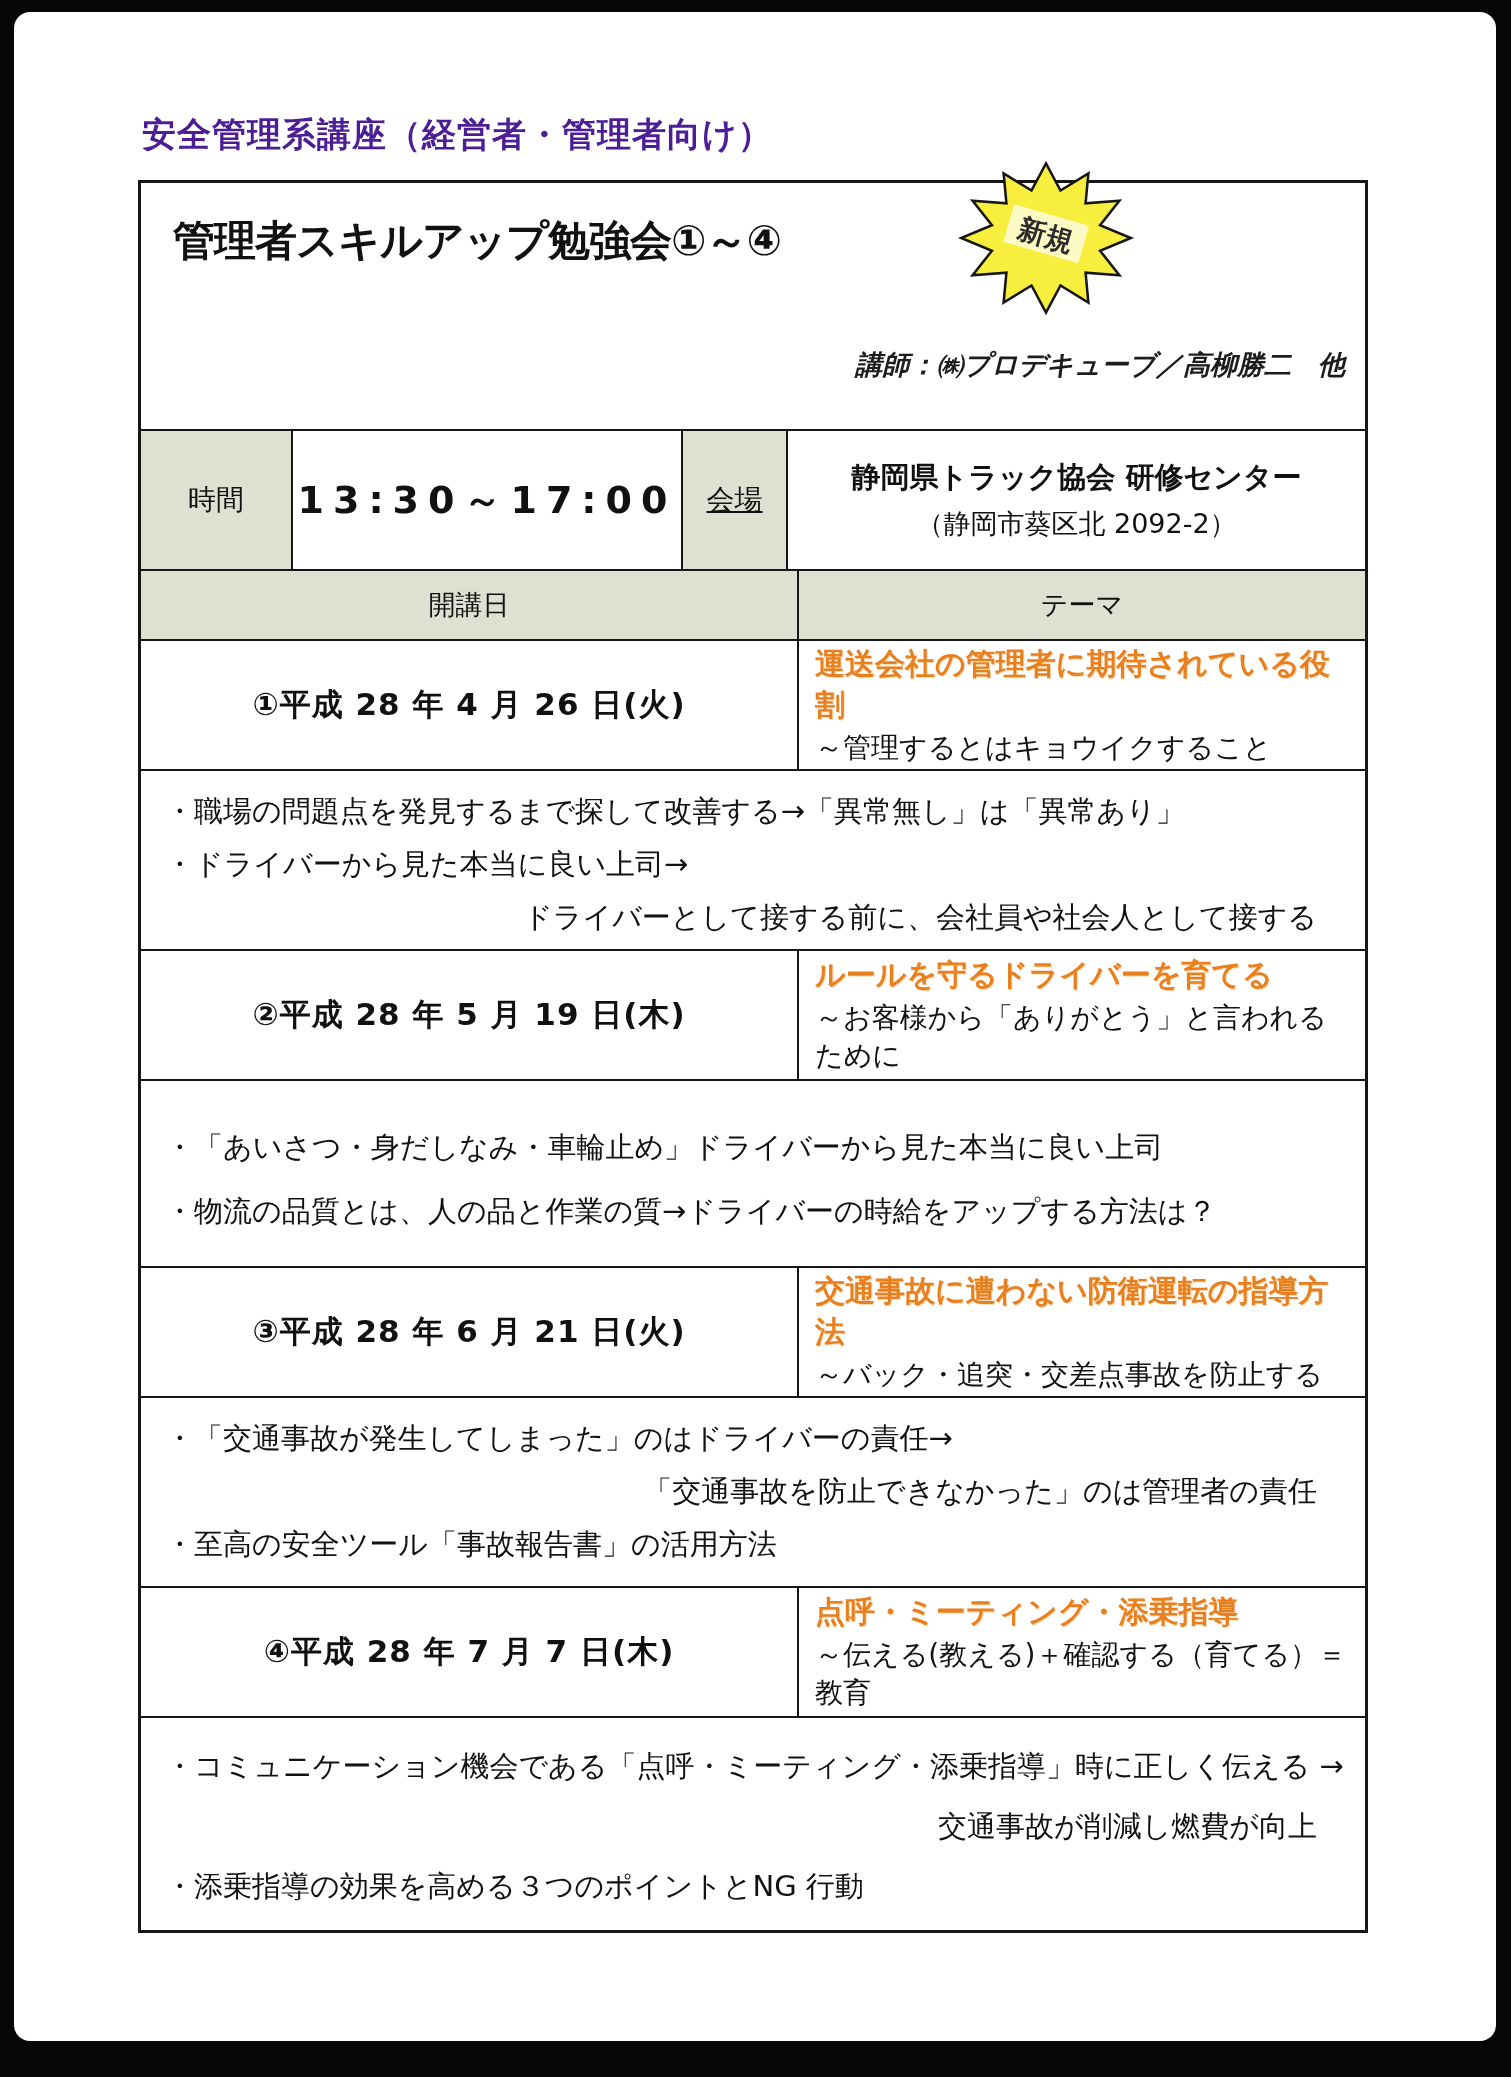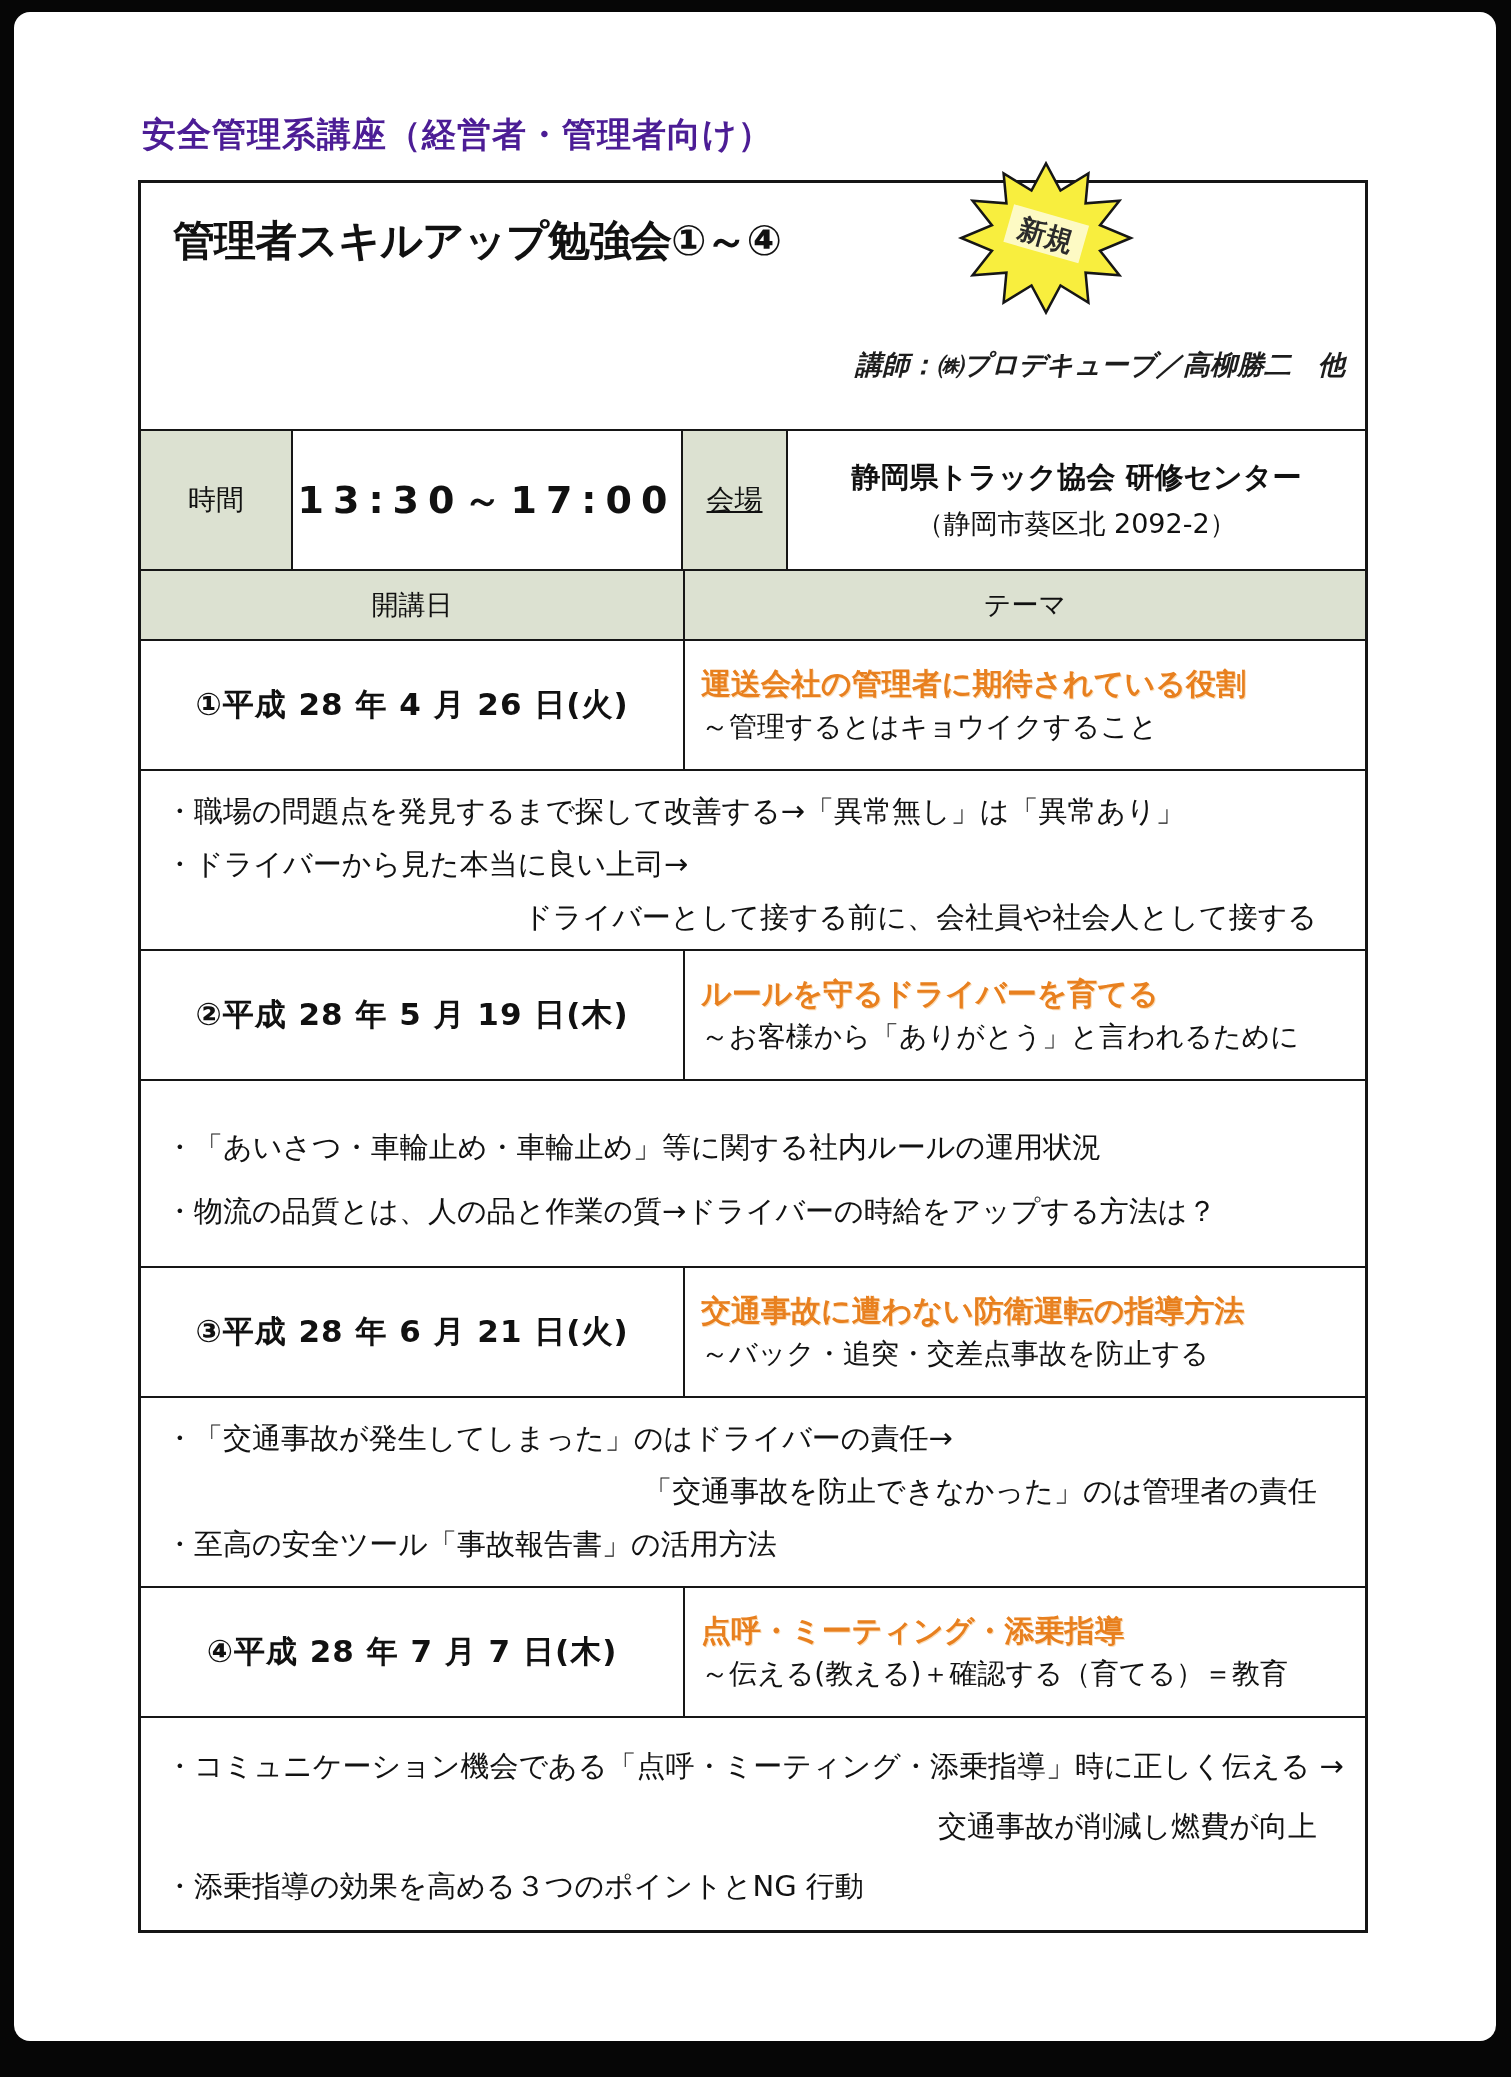--- a/index.html
+++ b/index.html
@@ -40,21 +40,21 @@
   .time-cell { width:390px; display:flex; align-items:center; justify-content:center;
                font-size:38px; font-weight:bold; letter-spacing:9px;text-align:right; }
   .w-venue-label { width:105px;text-decoration:underline; }
   .venue-cell { flex:1; display:flex; flex-direction:column; align-items:center; justify-content:center; gap:8px; }
   .venue-name { font-size:29px; font-weight:bold; }
   .venue-addr { font-size:27px; }
 
   
   .head-row { height:70px; }
   .head-cell { background:#dce1d1; display:flex; align-items:center; justify-content:center; font-size:27px; }
-  .date-col { width:542px; }
+  .date-col { width:656px; }
   .theme-col { flex:1; }
 
   
   .session-row { height:130px; }
   .date-cell { display:flex; align-items:center; justify-content:center;
                font-size:31px; font-weight:bold; letter-spacing:1px; }
   .theme-cell { display:flex; flex-direction:column; justify-content:center; padding:8px 16px; gap:3px; }
   .theme-title { color:#e8801f; font-size:30px; font-weight:bold;
                  text-shadow:1px 1px 0 rgba(246,193,128,0.55); }
   .theme-sub { font-size:28px; color:#121212; }
@@ -120,21 +120,21 @@
     </div>
 
     <div class="row session-row">
       <div class="cell date-cell date-col">②平成 28 年 5 月 19 日(木)</div>
       <div class="cell theme-cell theme-col">
         <div class="theme-title">ルールを守るドライバーを育てる</div>
         <div class="theme-sub">～お客様から「ありがとう」と言われるために</div>
       </div>
     </div>
     <div class="row detail-row d2">
-      <div class="detail-line">・「あいさつ・車輪止め・車輪止め」等に関する社内ルールの運用状況</div>
+      <div class="detail-line">・「あいさつ・身だしなみ・車輪止め」ドライバーから見た本当に良い上司</div>
       <div class="detail-line">・物流の品質とは、人の品と作業の質→ドライバーの時給をアップする方法は？</div>
     </div>
 
     <div class="row session-row">
       <div class="cell date-cell date-col">③平成 28 年 6 月 21 日(火)</div>
       <div class="cell theme-cell theme-col">
         <div class="theme-title">交通事故に遭わない防衛運転の指導方法</div>
         <div class="theme-sub">～バック・追突・交差点事故を防止する</div>
       </div>
     </div>

